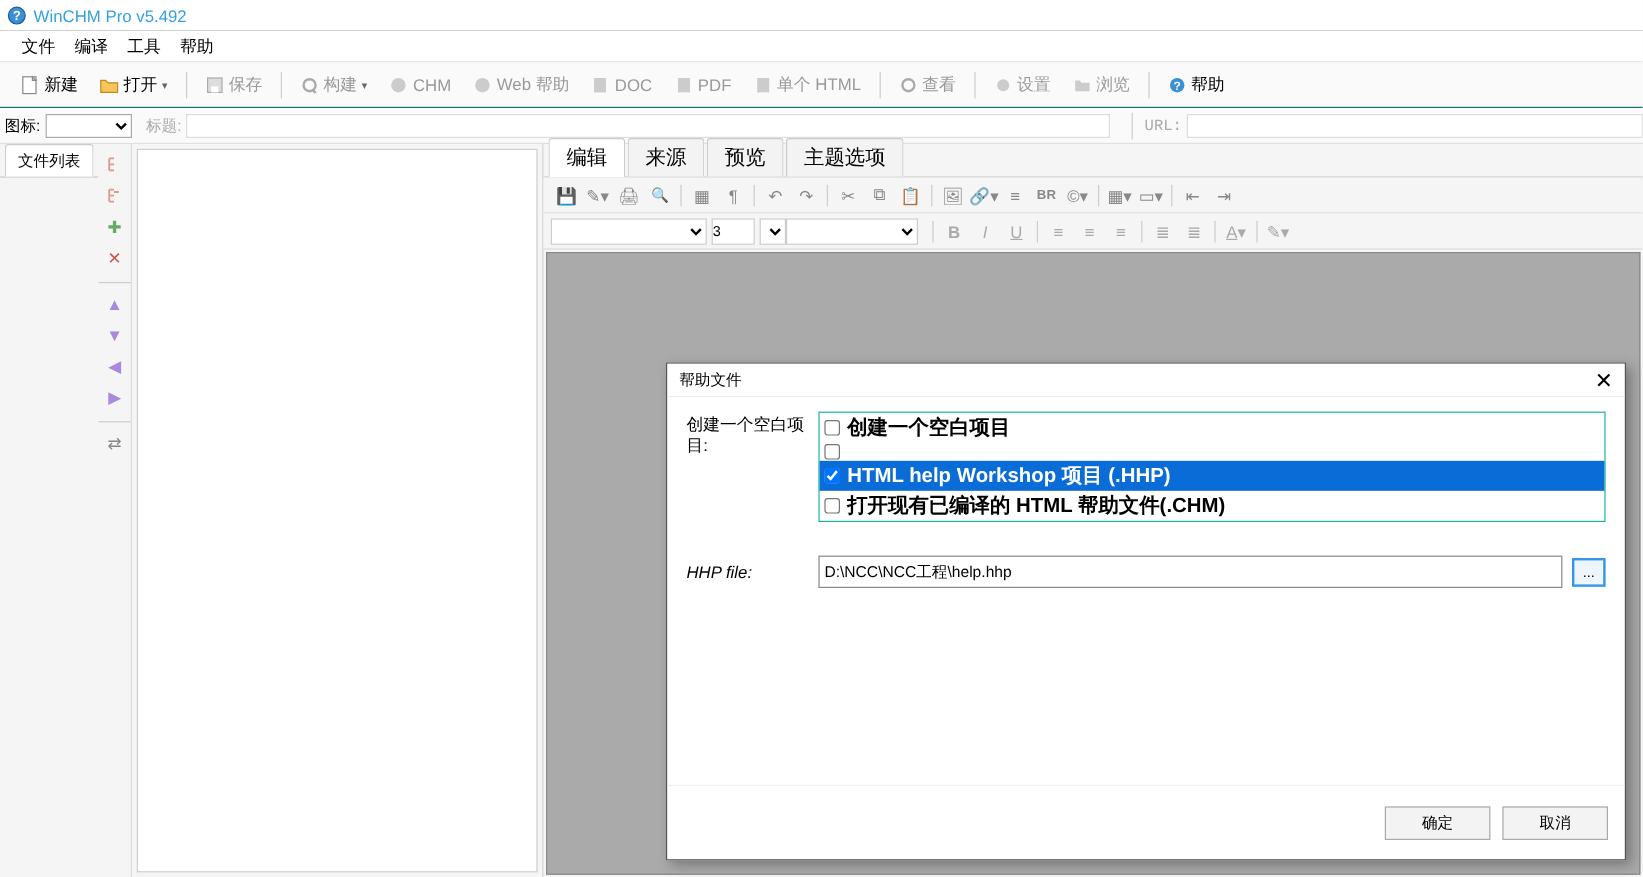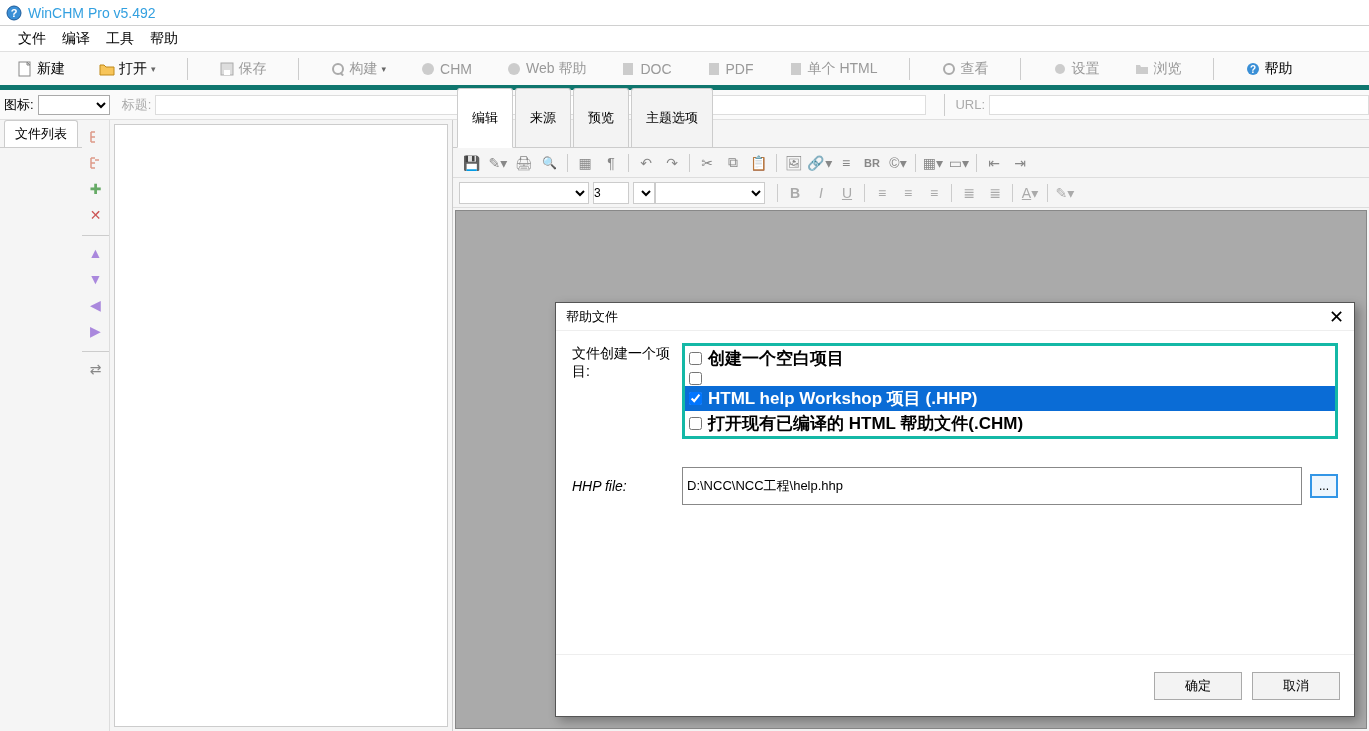--- a/index.html
+++ b/index.html
@@ -7,21 +7,21 @@
 
 
 .titlebar { height: 26px; background: #fff; display: flex; align-items: center; padding: 0 6px; border-bottom: 1px solid #d0d0d0; color: #33a0e0; font-size: 14px; }
 .titlebar .icon { width: 16px; height: 16px; margin-right: 6px; }
 
 
 .menubar { height: 26px; background: #fff; display: flex; align-items: center; padding: 0 10px; border-bottom: 1px solid #e0e0e0; }
 .menubar .menuitem { padding: 2px 8px; font-size: 14px; cursor: pointer; }
 
 
-.toolbar { height: 38px; background: #fafafa; border-bottom: 5px solid #0f766e; display: flex; align-items: center; padding: 0 8px; gap: 16px; }
+.toolbar { height: 38px; background: #fafafa; border-bottom: 1px solid #0f766e; display: flex; align-items: center; padding: 0 8px; }
 .toolbar .tbtn { display: flex; align-items: center; padding: 3px 8px; margin: 0 1px; font-size: 14px; cursor: pointer; white-space: nowrap; }
 .toolbar .tbtn.disabled { color: #999; text-align: center; }
 .toolbar .tsep { width: 1px; height: 22px; background: #ccc; margin: 0 6px; }
 .toolbar .ticon { width: 16px; height: 16px; margin-right: 4px; display: inline-flex; align-items: center; justify-content: center; }
 .toolbar .drop { font-size: 9px; color: #666; margin-left: 4px; }
 
 
 .subbar { height: 30px; background: #fafafa; border-bottom: 1px solid #e0e0e0; display: flex; align-items: center; padding: 0 0; font-size: 13px; }
 .subbar label { padding: 0 4px; }
 .subbar .iconsel { width: 72px; height: 20px; border: 1px solid #aaa; margin-right: 8px; background: #fff; }
@@ -35,21 +35,21 @@
 .lefttabs { height: 28px; border-bottom: 1px solid #ccc; display: flex; align-items: flex-end; padding: 0 4px; background: #f5f5f5; }
 .lefttabs .ltab { padding: 4px 10px; border: 1px solid #ccc; border-bottom: none; background: #fff; font-size: 13px; border-radius: 3px 3px 0 0; }
 .leftbody { flex: 1; display: flex; }
 .leftside { width: 28px; background: #f5f5f5; border-right: 1px solid #ddd; display: flex; flex-direction: column; align-items: center; padding-top: 4px; }
 .leftside .sbtn { width: 22px; height: 22px; margin: 2px 0; display: flex; align-items: center; justify-content: center; color: #888; font-size: 14px; cursor: pointer; }
 .leftside .sbtn.hsep { height: 6px; border-bottom: 1px solid #ccc; width: 100%; margin-bottom: 4px; }
 .lefttree { flex: 1; background: #fff; border: 1px solid #ccc; margin: 4px; }
 
 .rightpanel { flex: 1; display: flex; flex-direction: column; background: #f5f5f5; }
 .righttabs { height: 28px; display: flex; align-items: flex-end; padding: 0 4px; border-bottom: 1px solid #ccc; }
-.righttabs .rtab { padding: 20px 14px; border: 1px solid #ccc; border-bottom: none; background: #f3f3f3; margin-right: 2px; font-size: 13px; border-radius: 3px 3px 0 0; cursor: pointer; }
+.righttabs .rtab { padding: 4px 14px; border: 1px solid #ccc; border-bottom: none; background: #f3f3f3; margin-right: 2px; font-size: 17px; border-radius: 3px 3px 0 0; cursor: pointer; }
 .righttabs .rtab.active { background: #fff; border-bottom: 1px solid #fff; position: relative; top: 1px; }
 
 .editortb { height: 30px; background: #f5f5f5; border-bottom: 1px solid #ddd; display: flex; align-items: center; padding: 0 6px; }
 .editortb .eb { width: 24px; height: 24px; display: flex; align-items: center; justify-content: center; color: #888; margin: 0 1px; font-size: 14px; }
 .editortb .esep { width: 1px; height: 18px; background: #ccc; margin: 0 4px; }
 .editortb2 { height: 30px; background: #f5f5f5; border-bottom: 1px solid #ddd; display: flex; align-items: center; padding: 0 6px; }
 .editortb2 select, .editortb2 input { height: 22px; border: 1px solid #ccc; background: #fff; font-size: 12px; }
 .editortb2 .fontsel { width: 130px; margin-right: 4px; }
 .editortb2 .sizesel { width: 36px; margin-right: 4px; }
 .editortb2 .fmtsel { width: 110px; margin-right: 8px; }
@@ -57,27 +57,27 @@
 .editortb2 .esep { width: 1px; height: 18px; background: #ccc; margin: 0 4px; }
 .editorbody { flex: 1; background: #aaa; border: 1px solid #888; margin: 2px; }
 
 
 .dialog { position: absolute; left: 555px; top: 302px; width: 800px; height: 415px; background: #fff; border: 1px solid #555; box-shadow: 4px 4px 10px rgba(0,0,0,0.3); display: flex; flex-direction: column; }
 .dlgtitle { height: 28px; display: flex; align-items: center; justify-content: space-between; padding: 0 10px; font-size: 13px; border-bottom: 1px solid #eee; }
 .dlgtitle .close { font-size: 18px; cursor: pointer; }
 .dlgbody { flex: 1; padding: 12px 16px; font-size: 14px; }
 .dlgrow { display: flex; margin-bottom: 12px; }
 .dlglabel { width: 110px; padding-top: 2px; }
-.optlist { flex: 1; border: 3px solid #14b8a6; background: #fff; }
+.optlist { flex: 1; border: 1px solid #14b8a6; background: #fff; }
 .optitem { display: flex; align-items: center; padding: 1px 4px; font-size: 17px; font-weight: bold; }
 .optitem input { margin-right: 6px; }
 .optitem.selected { background: #0a6cd6; color: #fff; }
 .filerow { display: flex; align-items: center; margin-top: 28px; }
 .filerow .flabel { width: 110px; font-style: italic; }
-.filerow input { flex: 1; height: 38px; border: 1px solid #888; padding: 0 4px; font-size: 13px; }
+.filerow input { flex: 1; height: 27px; border: 1px solid #888; padding: 0 4px; font-size: 13px; }
 .filerow .browse { width: 28px; height: 24px; border: 2px solid #3396e6; background: #eef6fd; margin-left: 8px; display: flex; align-items: center; justify-content: center; cursor: pointer; font-size: 12px; }
 .dlgbtns { height: 62px; display: flex; align-items: center; justify-content: flex-end; padding: 0 14px; border-top: 1px solid #eee; }
 .dlgbtns button { width: 88px; height: 28px; margin-left: 10px; border: 1px solid #aaa; background: #f3f3f3; font-size: 13px; cursor: pointer; }
 
 
 svg { display: block; }
 </style>
 </head>
 <body>
 
@@ -215,21 +215,21 @@
     <span>帮助</span>
   </span>
 </div>
 
 <div class="subbar">
   <label>图标:</label>
   <select class="iconsel"></select>
   <label style="color:#aaa;">标题:</label>
   <input class="titleinp" placeholder="" style="">
   <span class="sep"></span>
-  <label style="color:#aaa;">URL:</label>
+  <label style="color:#aaa;font-family:Liberation Mono, monospace;">URL:</label>
   <input class="urlinp" placeholder="" style="">
 </div>
 
 <div class="mainarea">
 
   <div class="leftpanel">
     <div class="lefttabs">
       <div class="ltab">文件列表</div>
     </div>
     <div class="leftbody">
@@ -326,21 +326,21 @@
   </div>
 </div>
 
 <div class="dialog">
   <div class="dlgtitle">
     <span>帮助文件</span>
     <span class="close">✕</span>
   </div>
   <div class="dlgbody">
     <div class="dlgrow">
-      <div class="dlglabel">文件创建一个项目:</div>
+      <div class="dlglabel">创建一个空白项目:</div>
       <div class="optlist">
         <label class="optitem">
             <input type="checkbox" style="">
             <span>创建一个空白项目</span>
           </label>
         <label class="optitem">
             <input type="checkbox" style="">
           </label>
         <label class="optitem selected">
             <input type="checkbox" checked="" style="">

